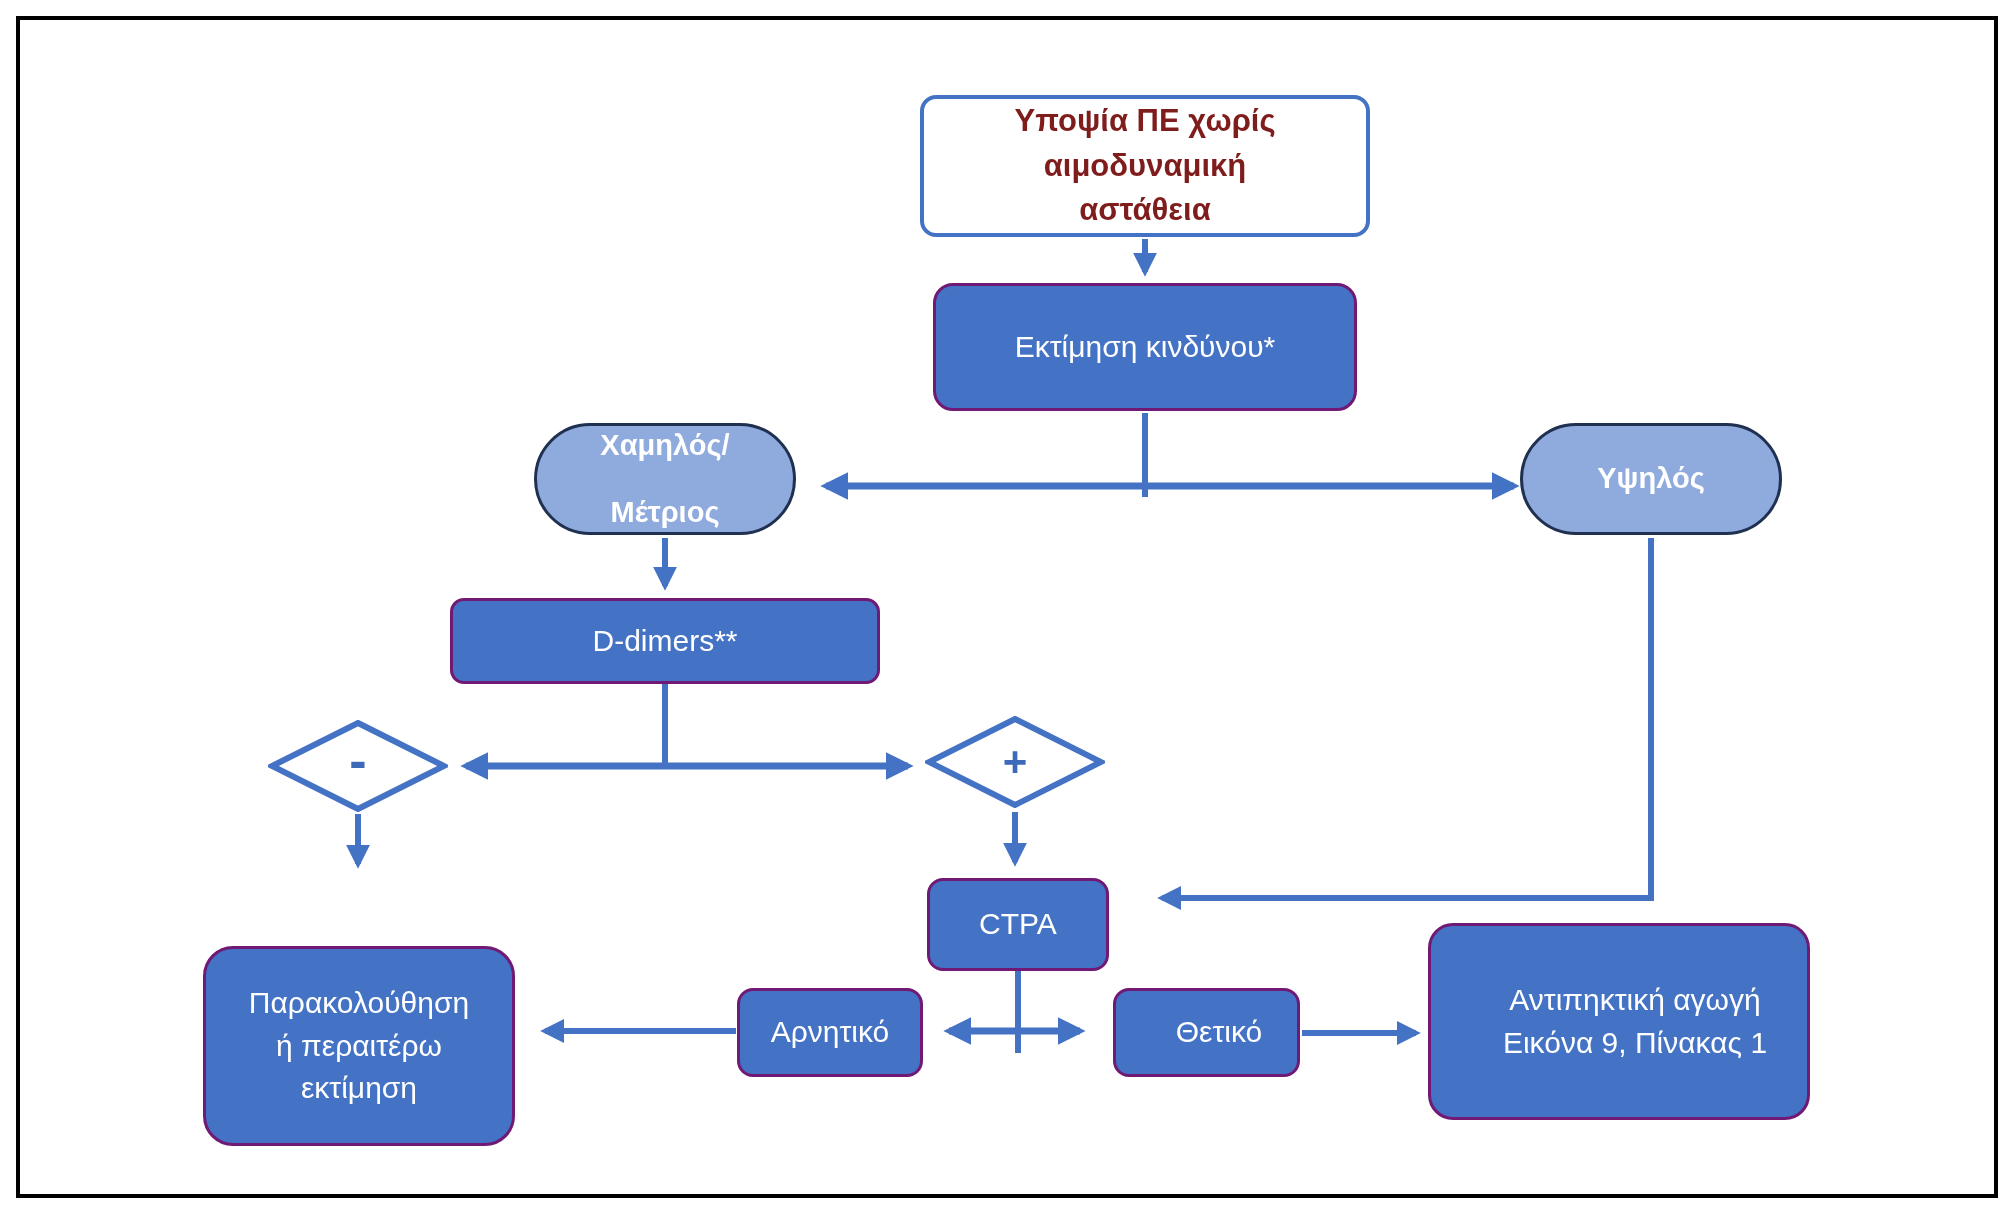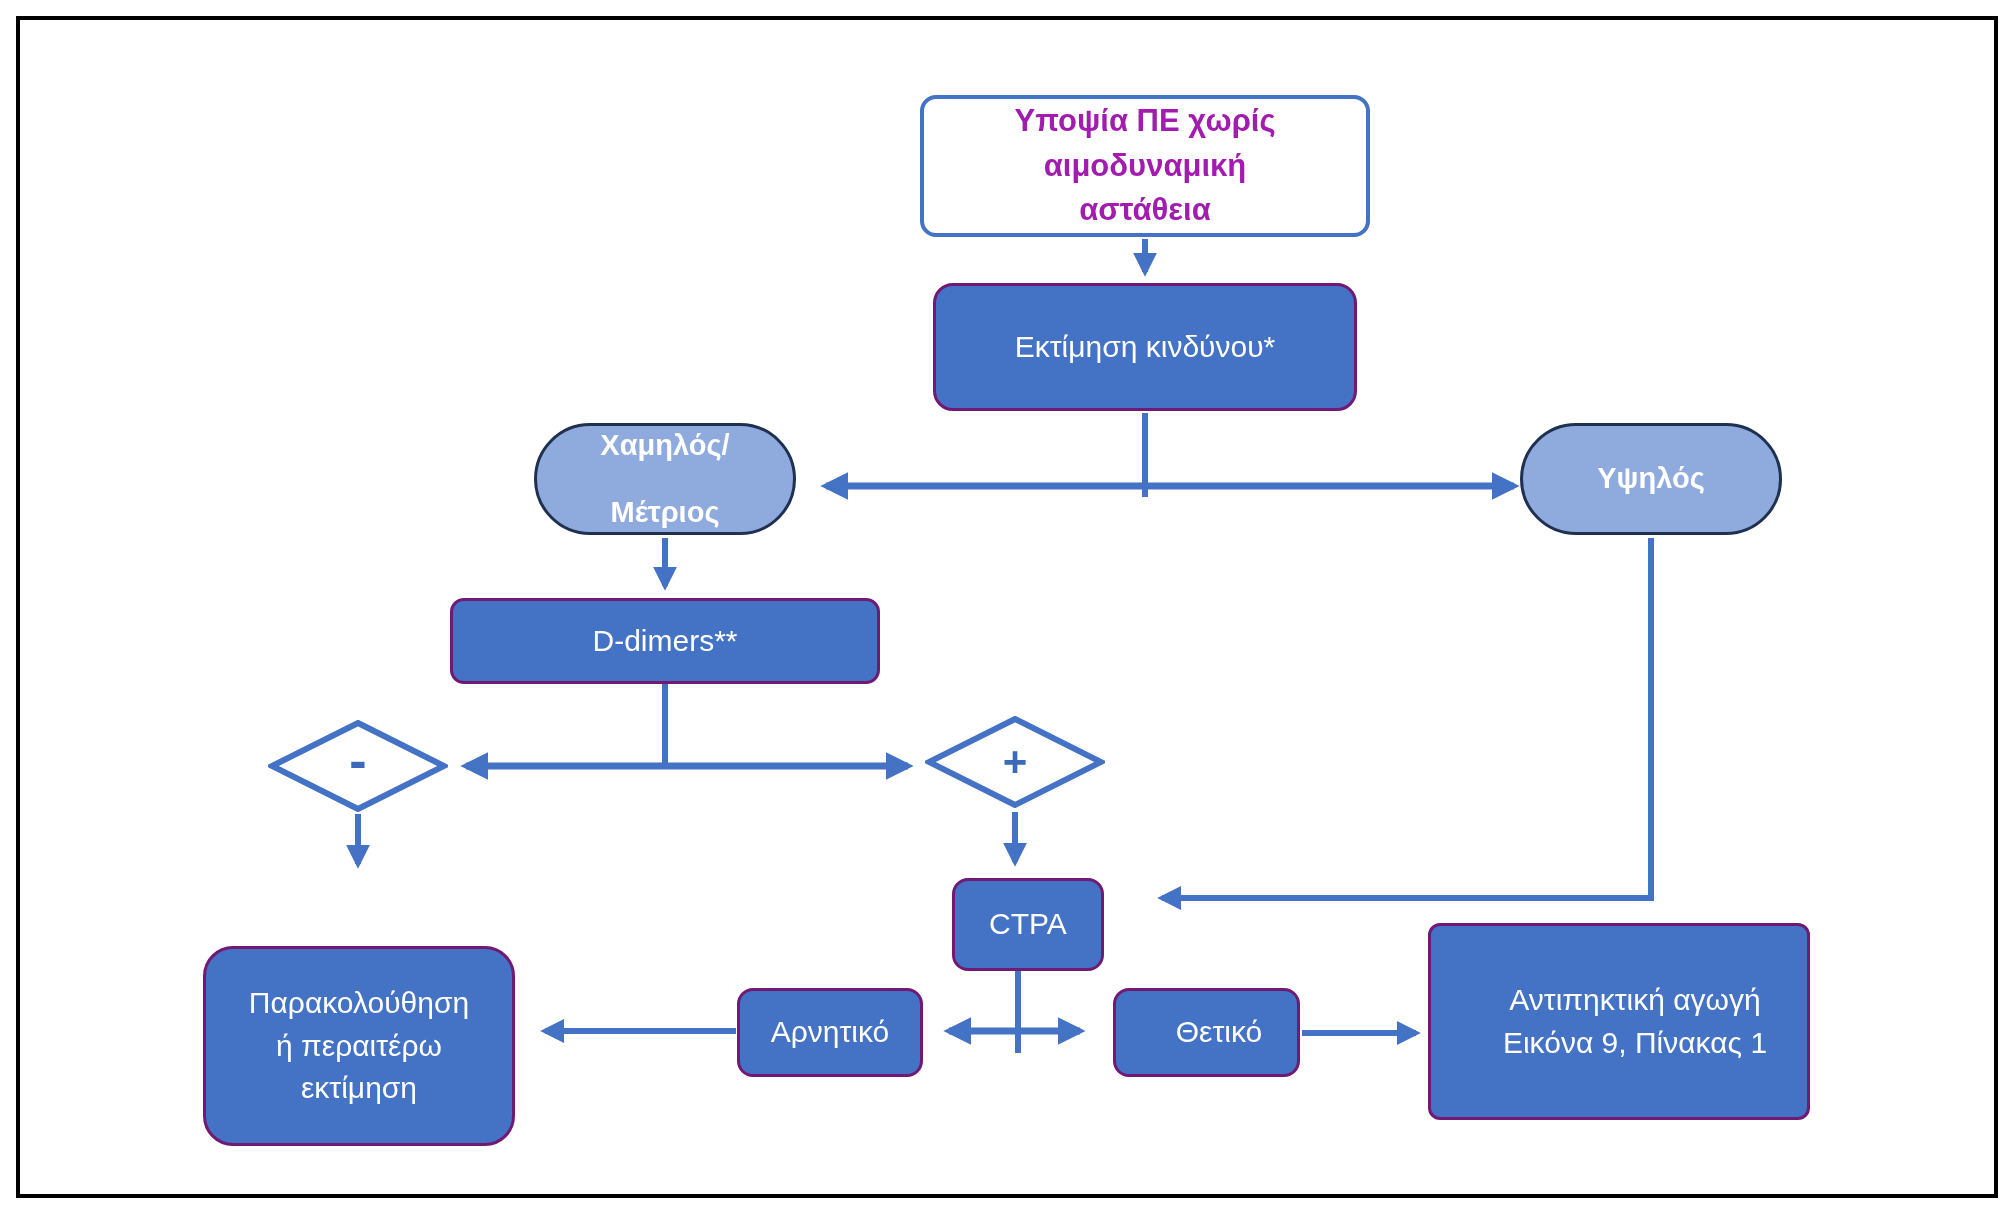--- a/index.html
+++ b/index.html
@@ -44,21 +44,21 @@
     border: 3px solid #1F3050;
     border-radius: 60px;
     font-weight: bold;
     font-size: 29px;
     line-height: 1.35;
   }
   .start-box {
     background: #ffffff;
     border: 4px solid #4472C4;
     border-radius: 16px;
-    color: #a21caf;
+    color: #7f1d1d;
     font-weight: bold;
     font-size: 31px;
     line-height: 1.45;
   }
   .diamond { background: transparent; border: none; padding: 0; }
   .diamond svg { position: absolute; left: 0; top: 0; }
   .diamond .sign {
     position: relative;
     color: #3C69B8;
     font-weight: bold;
@@ -138,36 +138,36 @@
     <span class="sign minus">-</span>
   </div>
 
   <div class="node diamond" style="left:925px; top:716px; width:180px; height:92px;">
     <svg width="180" height="92" viewBox="0 0 180 92">
       <polygon points="90,3 176,46 90,89 4,46" fill="#ffffff" stroke="#4472C4" stroke-width="6"></polygon>
     </svg>
     <span class="sign">+</span>
   </div>
 
-  <div class="node filled" style="left:927px; top:878px; width:152px; height:93px; border-radius:16px;margin-left:25px;">
+  <div class="node filled" style="left:927px; top:878px; width:182px; height:93px; border-radius:16px;">
     <div>CTPA</div>
   </div>
 
   <div class="node filled" style="left:203px; top:898px; width:312px; height:200px; border-radius:30px;margin-top:48px;">
     <div>Παρακολούθηση</div>
     <div>ή περαιτέρω</div>
     <div>εκτίμηση</div>
   </div>
 
   <div class="node filled" style="left:737px; top:988px; width:186px; height:89px; border-radius:16px;align-items:center;">
     <div>Αρνητικό</div>
   </div>
 
   <div class="node filled" style="left:1113px; top:988px; width:187px; height:89px; border-radius:16px;padding-left:25px;">
     <div>Θετικό</div>
   </div>
 
-  <div class="node filled" style="left:1428px; top:923px; width:382px; height:197px; border-radius:12px;padding-left:32px;">
+  <div class="node filled" style="left:1428px; top:923px; width:382px; height:197px; border-radius:25px;padding-left:32px;">
     <div>Αντιπηκτική αγωγή</div>
     <div>Εικόνα 9, Πίνακας 1</div>
   </div>
 
 </div>
 
 </body></html>

